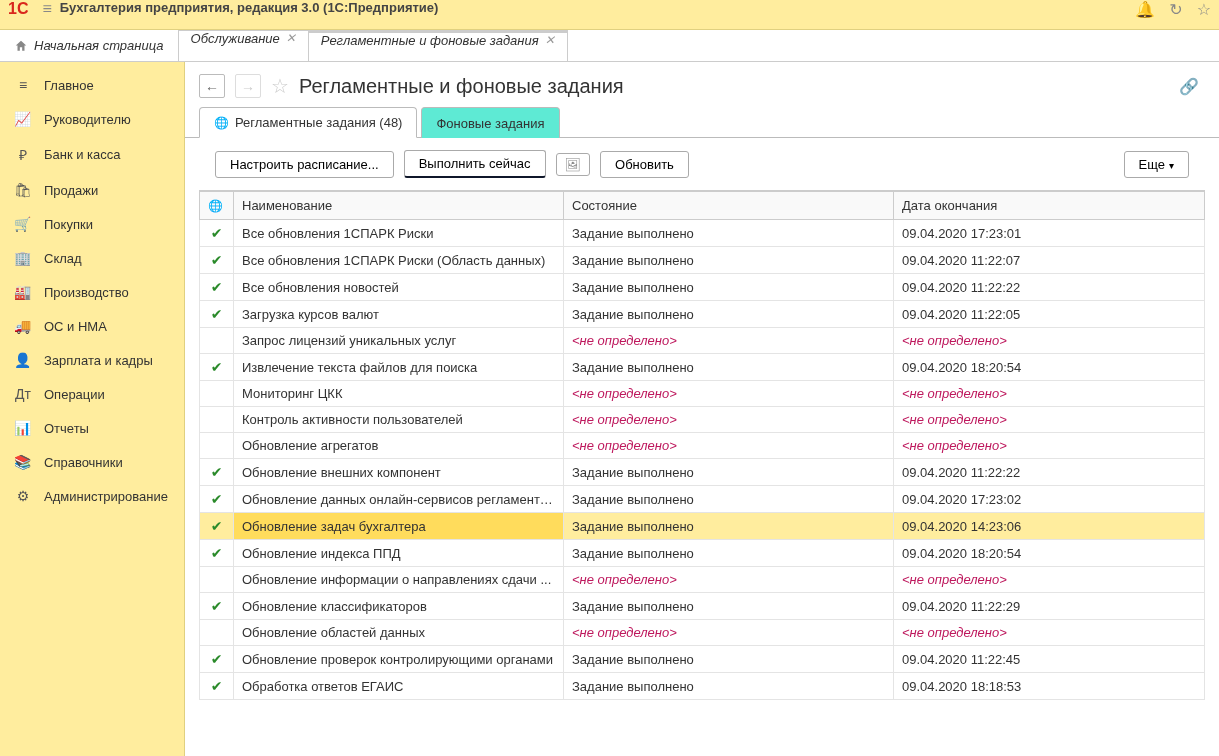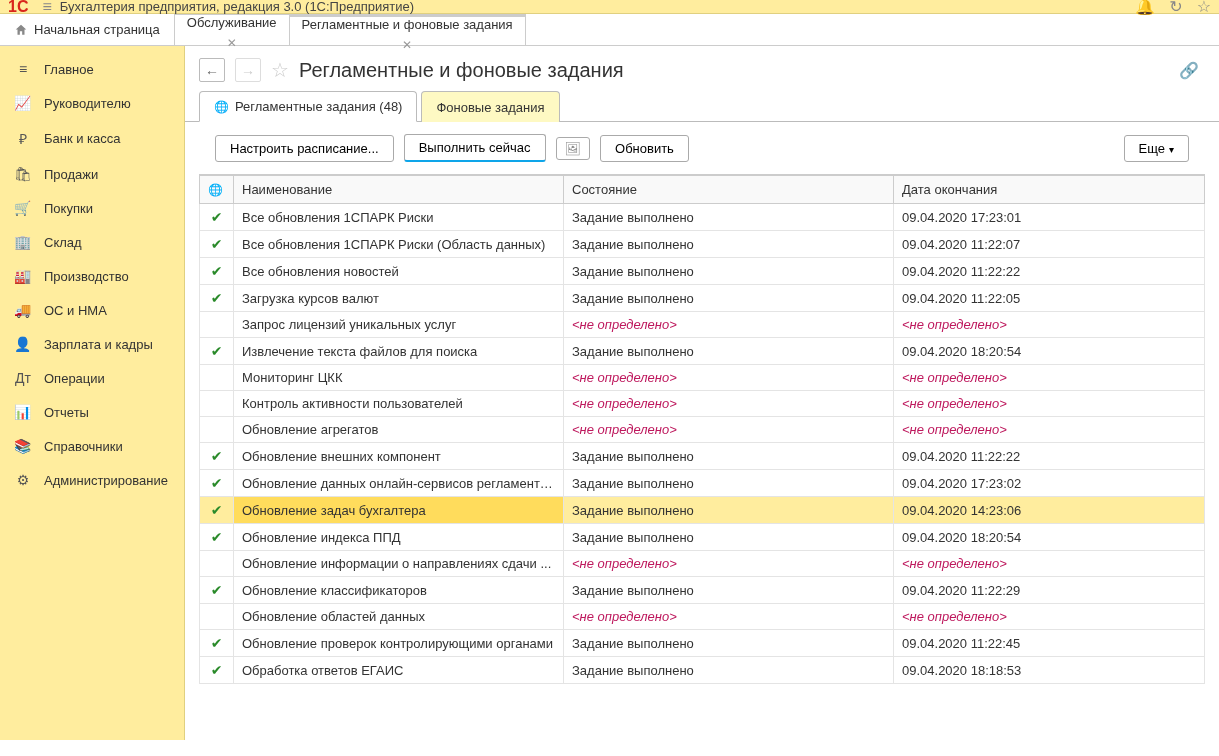--- a/index.html
+++ b/index.html
@@ -1,53 +1,53 @@
 <!DOCTYPE html>
 <html><head>
 <meta charset="utf-8">
 <style>
 * { box-sizing: border-box; margin: 0; padding: 0; font-family: Arial, sans-serif; }
 body { font-size: 13px; color: #333; background: #fff; overflow: hidden; }
 
-.topbar { background: #ffed9e; height: 14px; display: flex; align-items: center; padding: 0 8px; border-bottom: 1px solid #e0d080; }
+.topbar { background: #ffed9e; height: 30px; display: flex; padding: 0 8px; border-bottom: 1px solid #e0d080; }
 .logo { color: #d9261c; font-weight: bold; font-size: 16px; margin-right: 6px; }
 .hamburger { color: #888; margin: 0 8px; font-size: 16px; cursor: pointer; }
-.topbar-title { flex: 1; color: #444; }
+.topbar-title { flex: 1; color: #444; font-weight: bold; }
 .topbar-icons { display: flex; gap: 14px; color: #888; font-size: 16px; }
 .topbar-icons span { cursor: pointer; }
 
-.tabbar { background: #fff; height: 32px; display: flex; align-items: stretch; border-bottom: 1px solid #ccc; }
+.tabbar { background: #fff; height: 32px; display: flex; align-items: stretch; border-bottom: 1px solid #ccc; font-style: italic; }
 .home-tab { display: flex; align-items: center; gap: 6px; padding: 0 14px; border-right: 1px solid #ccc; background: #fff; cursor: pointer; }
 .home-tab svg { fill: #888; }
-.tab { display: flex; align-items: center; gap: 6px; padding: 0 12px; border-right: 1px solid #ccc; border-top: 1px solid #ccc; cursor: pointer; background: #fff; position: relative; flex-direction: column; }
+.tab { display: flex; gap: 6px; padding: 0 12px; border-right: 1px solid #ccc; border-top: 1px solid #ccc; cursor: pointer; background: #fff; position: relative; }
 .tab.active { border-top: 3px solid #ccc; }
 .tab .close { color: #999; font-size: 12px; }
 
 .main { display: flex; height: calc(756px - 30px - 32px); }
 
 .sidebar { width: 185px; background: #ffed9e; border-right: 1px solid #e0d080; padding-top: 6px; }
 .sidebar-item { display: flex; align-items: center; gap: 12px; padding: 9px 14px; cursor: pointer; color: #333; }
 .sidebar-item .icon { width: 18px; text-align: center; color: #555; font-size: 14px; }
 
 .content { flex: 1; background: #fff; display: flex; flex-direction: column; overflow: hidden; }
 .content-header { display: flex; align-items: center; gap: 10px; padding: 12px 14px 8px; }
 .nav-btn { width: 26px; height: 24px; border: 1px solid #bbb; background: #fff; border-radius: 2px; display: flex; align-items: center; justify-content: center; cursor: pointer; color: #666; font-size: 14px; }
 .nav-btn.disabled { color: #ccc; border-color: #ddd; cursor: default; }
 .star { color: #ccc; font-size: 20px; cursor: pointer; }
 .page-title { font-size: 20px; font-weight: normal; color: #333; }
 .link-icon { margin-left: auto; color: #999; font-size: 16px; cursor: pointer; padding-right: 6px; }
 
 .subtabs { display: flex; padding: 0 14px; border-bottom: 1px solid #bbb; }
-.subtab { padding: 7px 14px; border: 1px solid #bbb; border-bottom: none; border-radius: 4px 4px 0 0; margin-right: 4px; cursor: pointer; background: #fef9c3; display: flex; align-items: center; gap: 6px; position: relative; top: 1px; }
+.subtab { padding: 7px 14px; border: 1px solid #bbb; border-bottom: none; border-radius: 4px 4px 0 0; margin-right: 4px; cursor: pointer; background: #5eead4; display: flex; align-items: center; gap: 6px; position: relative; top: 1px; }
 .subtab.active { background: #fff; border-bottom: 1px solid #fff; }
 .globe { color: #5a8fc7; font-size: 12px; }
 
 .toolbar { display: flex; gap: 10px; padding: 12px 30px; align-items: center; }
 .btn { padding: 5px 14px; border: 1px solid #aaa; border-radius: 3px; background: #fff; cursor: pointer; font-size: 13px; }
-.btn.highlight { border-bottom: 2px solid #0ea5e9; }
+.btn.highlight { border-bottom: 2px solid #0f172a; }
 .btn.icon-only { padding: 3px 8px; color: #888; }
 .btn.more { margin-left: auto; text-align: right; }
 .chev { font-size: 10px; margin-left: 4px; }
 
 .table-wrap { flex: 1; overflow-y: auto; border-top: 1px solid #ccc; margin: 0 14px 0 14px; }
 table { width: 100%; border-collapse: collapse; table-layout: fixed; }
 th { text-align: left; padding: 6px 8px; border: 1px solid #ccc; background: #f9f9f9; font-weight: normal; color: #333; font-size: 13px; }
 th.icon-col { width: 34px; }
 td { padding: 5px 8px; border-bottom: 1px solid #e4e4e4; border-left: 1px solid #e4e4e4; border-right: 1px solid #e4e4e4; white-space: nowrap; overflow: hidden; text-overflow: ellipsis; }
 tr.selected td { background: #ffed9e; }

